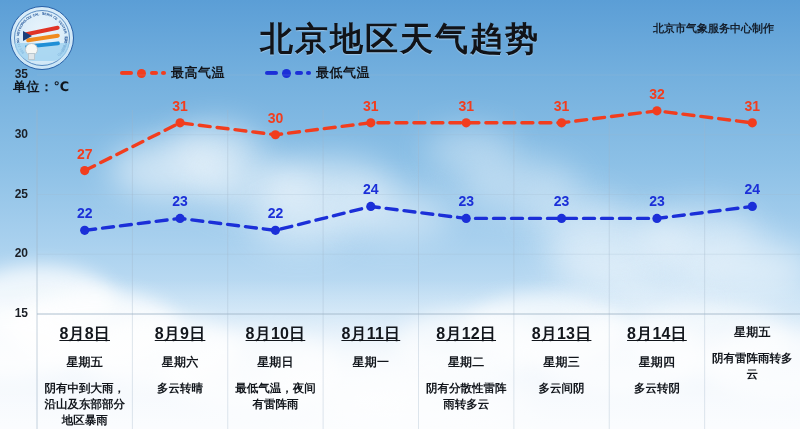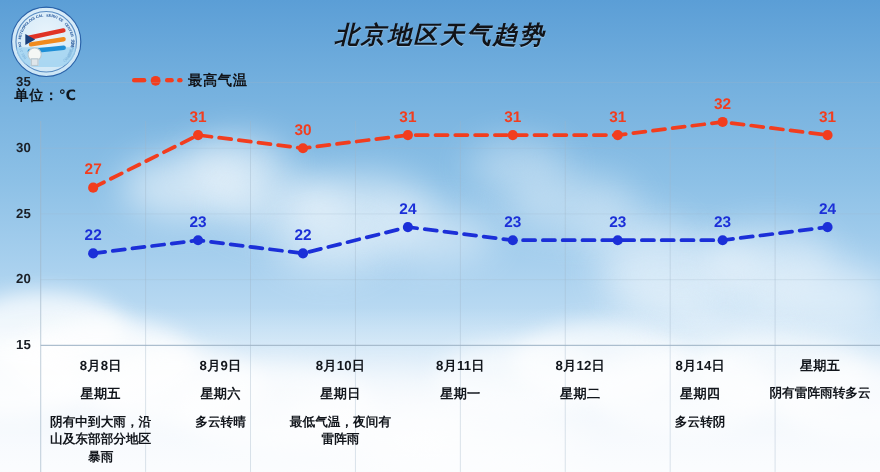--- a/index.html
+++ b/index.html
@@ -28,42 +28,42 @@
   #logo .sw3{left:14px;top:36px;width:35px;background:#1f8fd6;transform:rotate(-6deg);}
   #logo .bulb{position:absolute;left:14px;top:36px;width:11px;height:11px;border-radius:50%;background:#f5f7f5;border:1px solid #b9c7cf;}
   #logo .bulbstem{position:absolute;left:17px;top:46px;width:5px;height:5px;background:#dfe6ea;border:1px solid #b9c7cf;}
   #logo .sail{position:absolute;left:12px;top:24px;width:0;height:0;border-left:9px solid #1a3f7a;border-top:5px solid transparent;border-bottom:5px solid transparent;}
   #logo .micro{position:absolute;inset:1px;border-radius:50%;}
   #logo .micro span{position:absolute;left:50%;top:50%;font-size:3.4px;color:#1a4f96;letter-spacing:.2px;
       transform-origin:0 0;white-space:nowrap;font-weight:bold;}
 
   
   #unit{position:absolute;left:13px;top:78px;font-size:13px;font-weight:bold;color:#10151c;letter-spacing:.5px;}
-  #title{position:absolute;left:0;right:0;top:17px;text-align:center;font-size:22px;font-weight:bold;color:#111318;
-         letter-spacing:2px;text-shadow:0 1px 1px rgba(255,255,255,.35);font-style:italic;}
+  #title{position:absolute;left:0;right:0;top:17px;text-align:center;font-size:33px;font-weight:bold;color:#111318;
+         letter-spacing:2px;text-shadow:0 1px 1px rgba(255,255,255,.35);}
   #pubinfo{position:absolute;right:26px;top:20px;text-align:left;font-size:11px;font-weight:bold;color:#15202e;line-height:16px;}
 
   
   #legend{position:absolute;left:120px;top:64px;display:flex;gap:40px;align-items:center;}
   .lg{display:flex;align-items:center;gap:5px;}
   .lg .ld{width:46px;height:10px;position:relative;}
   .lg .ld .seg{position:absolute;top:3px;height:4px;border-radius:2px;}
   .lg .ld .dot{position:absolute;top:1px;left:17px;width:9px;height:9px;border-radius:50%;}
   .lg .lt{font-size:13px;font-weight:bold;color:#111318;letter-spacing:.5px;font-family:Liberation Serif, serif;}
   .lg.hi .seg,.lg.hi .dot{background:#f23d1e;}
   .lg.lo .seg,.lg.lo .dot{background:#1b2fd8;}
 
   
   #plot{position:absolute;left:0;top:0;width:800px;height:429px;}
   .ylabel{position:absolute;font-size:12px;font-weight:bold;color:#1b1f26;text-align:right;width:24px;}
 
   
   #days{position:absolute;left:37px;top:318px;width:763px;height:111px;display:flex;}
   .day{flex:1;padding:6px 3px 0;text-align:center;box-sizing:border-box;}
-  .day .date{font-size:12px;font-weight:bold;color:#12161c;margin-bottom:9px;letter-spacing:.2px;}
+  .day .date{font-size:16px;font-weight:bold;color:#12161c;margin-bottom:9px;letter-spacing:.2px;text-decoration:underline;}
   .day .wd{font-size:12px;font-weight:bold;color:#12161c;margin-bottom:9px;letter-spacing:.2px;}
   .day .desc{font-size:11.5px;font-weight:bold;color:#12161c;line-height:16px;letter-spacing:0px;}
 </style>
 </head>
 <body>
 
 <div id="app">
 
   <div id="cloudlayer">
       <div class="cloudsoft" style="left: 110px; top: 140px; width: 120px; height: 60px; opacity: 0.55;"></div>
@@ -153,31 +153,41 @@
     <div class="sail"></div>
     <div class="bulb"></div>
     <div class="bulbstem"></div>
   </div>
 
   <div id="unit">单位：℃</div>
 
   <div id="title">北京地区天气趋势</div>
 
   <div id="pubinfo">
+    <div>北京市气象服务中心制作</div>
   </div>
 
   <div id="legend">
     <div class="lg hi">
       <span class="ld">
         <i class="seg" style="left:0;width:13px"></i>
         <i class="seg" style="left:30px;width:8px"></i>
         <i class="seg" style="left:41px;width:5px"></i>
         <i class="dot"></i>
       </span>
       <span class="lt">最高气温</span>
+    </div>
+    <div class="lg lo">
+      <span class="ld">
+        <i class="seg" style="left:0;width:13px"></i>
+        <i class="seg" style="left:30px;width:8px"></i>
+        <i class="seg" style="left:41px;width:5px"></i>
+        <i class="dot"></i>
+      </span>
+      <span class="lt">最低气温</span>
     </div>
   </div>
 
   <svg id="plot" viewBox="0 0 800 429" preserveAspectRatio="none">
       <line x1="37" y1="314" x2="800" y2="314" stroke="#9fb4c6" stroke-width="1" opacity="0.85"></line>
       <line x1="37" y1="254.25" x2="800" y2="254.25" stroke="#9fb4c6" stroke-width="0.7" opacity="0.32"></line>
       <line x1="37" y1="194.5" x2="800" y2="194.5" stroke="#9fb4c6" stroke-width="0.7" opacity="0.32"></line>
       <line x1="37" y1="134.75" x2="800" y2="134.75" stroke="#9fb4c6" stroke-width="0.7" opacity="0.32"></line>
       <line x1="37" y1="75" x2="800" y2="75" stroke="#9fb4c6" stroke-width="0.7" opacity="0.32"></line>
       <line x1="37" y1="110" x2="37" y2="429" stroke="#9fb4c6" stroke-width="1" opacity="0.6"></line>
@@ -248,20 +258,26 @@
         <div class="wd">星期日</div>
         <div class="desc">最低气温，夜间有雷阵雨</div>
       </div>
       <div class="day">
         <div class="date">8月11日</div>
         <div class="wd">星期一</div>
       </div>
       <div class="day">
         <div class="date">8月12日</div>
         <div class="wd">星期二</div>
+        <div class="desc">阴有分散性雷阵雨转多云</div>
+      </div>
+      <div class="day">
+        <div class="date">8月13日</div>
+        <div class="wd">星期三</div>
+        <div class="desc">多云间阴</div>
       </div>
       <div class="day">
         <div class="date">8月14日</div>
         <div class="wd">星期四</div>
         <div class="desc">多云转阴</div>
       </div>
       <div class="day">
         <div class="wd">星期五</div>
         <div class="desc">阴有雷阵雨转多云</div>
       </div>

